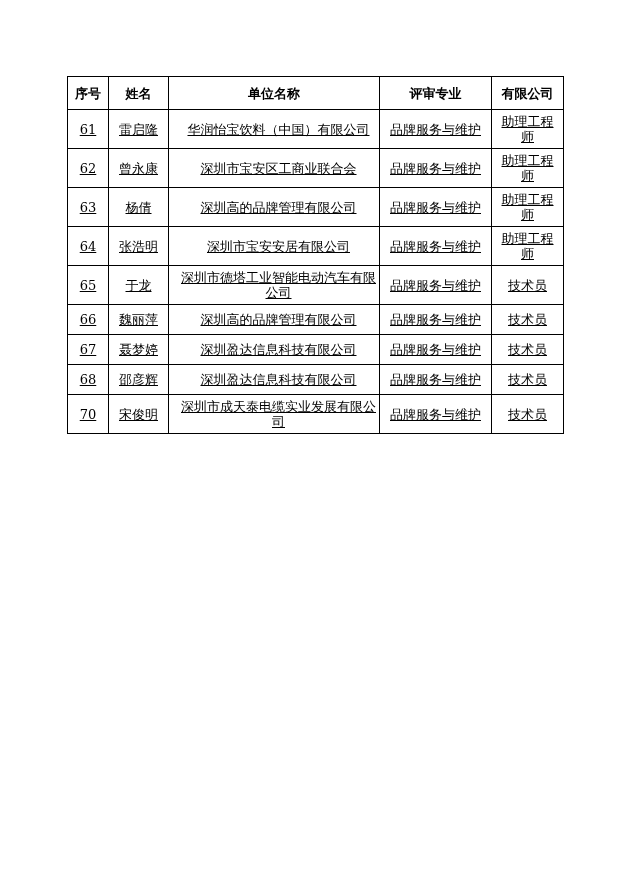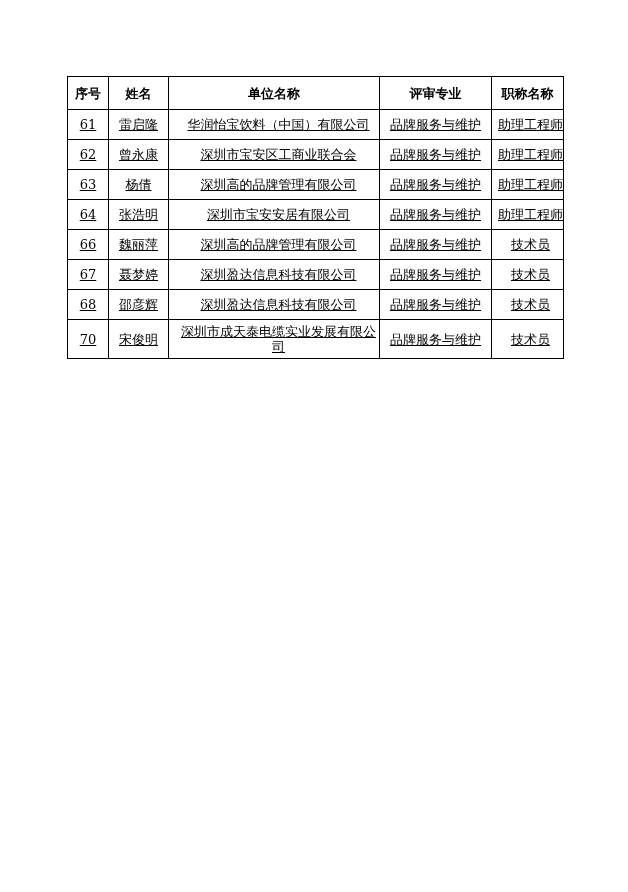--- a/index.html
+++ b/index.html
@@ -33,21 +33,21 @@
       vertical-align: middle;
       line-height: 15px;
       padding: 4px 2px;
       overflow: hidden;
       word-break: break-all;
     }
     .roster thead tr { height: 33px; }
     .roster tbody tr { height: 30px; text-decoration: underline; }
     .roster th { font-weight: bold; }
     .roster td.col-company { padding-left: 10px; padding-right: 1px; }
-    .roster td.col-title   { padding-left: 6px; padding-right: 0; }
+    .roster td.col-title   { padding-left: 6px; padding-right: 6px; }
     .col-w-seq       { width: 41px; }
     .col-w-name      { width: 60px; }
     .col-w-company   { width: 211px; }
     .col-w-specialty { width: 112px; }
     .col-w-title     { width: 72px; }
   </style>
 </head>
 <body>
 
 <div class="page">
@@ -58,21 +58,21 @@
       <col class="col-w-company">
       <col class="col-w-specialty">
       <col class="col-w-title">
     </colgroup>
     <thead>
       <tr>
         <th>序号</th>
         <th>姓名</th>
         <th>单位名称</th>
         <th>评审专业</th>
-        <th>职称名称</th>
+        <th>有限公司</th>
       </tr>
     </thead>
     <tbody>
         <tr>
           <td class="col-seq">61</td>
           <td class="col-name">雷启隆</td>
           <td class="col-company">华润怡宝饮料（中国）有限公司</td>
           <td class="col-specialty">品牌服务与维护</td>
           <td class="col-title">助理工程师</td>
         </tr>
@@ -89,20 +89,27 @@
           <td class="col-company">深圳高的品牌管理有限公司</td>
           <td class="col-specialty">品牌服务与维护</td>
           <td class="col-title">助理工程师</td>
         </tr>
         <tr>
           <td class="col-seq">64</td>
           <td class="col-name">张浩明</td>
           <td class="col-company">深圳市宝安安居有限公司</td>
           <td class="col-specialty">品牌服务与维护</td>
           <td class="col-title">助理工程师</td>
+        </tr>
+        <tr>
+          <td class="col-seq">65</td>
+          <td class="col-name">于龙</td>
+          <td class="col-company">深圳市德塔工业智能电动汽车有限公司</td>
+          <td class="col-specialty">品牌服务与维护</td>
+          <td class="col-title">技术员</td>
         </tr>
         <tr>
           <td class="col-seq">66</td>
           <td class="col-name">魏丽萍</td>
           <td class="col-company">深圳高的品牌管理有限公司</td>
           <td class="col-specialty">品牌服务与维护</td>
           <td class="col-title">技术员</td>
         </tr>
         <tr>
           <td class="col-seq">67</td>

